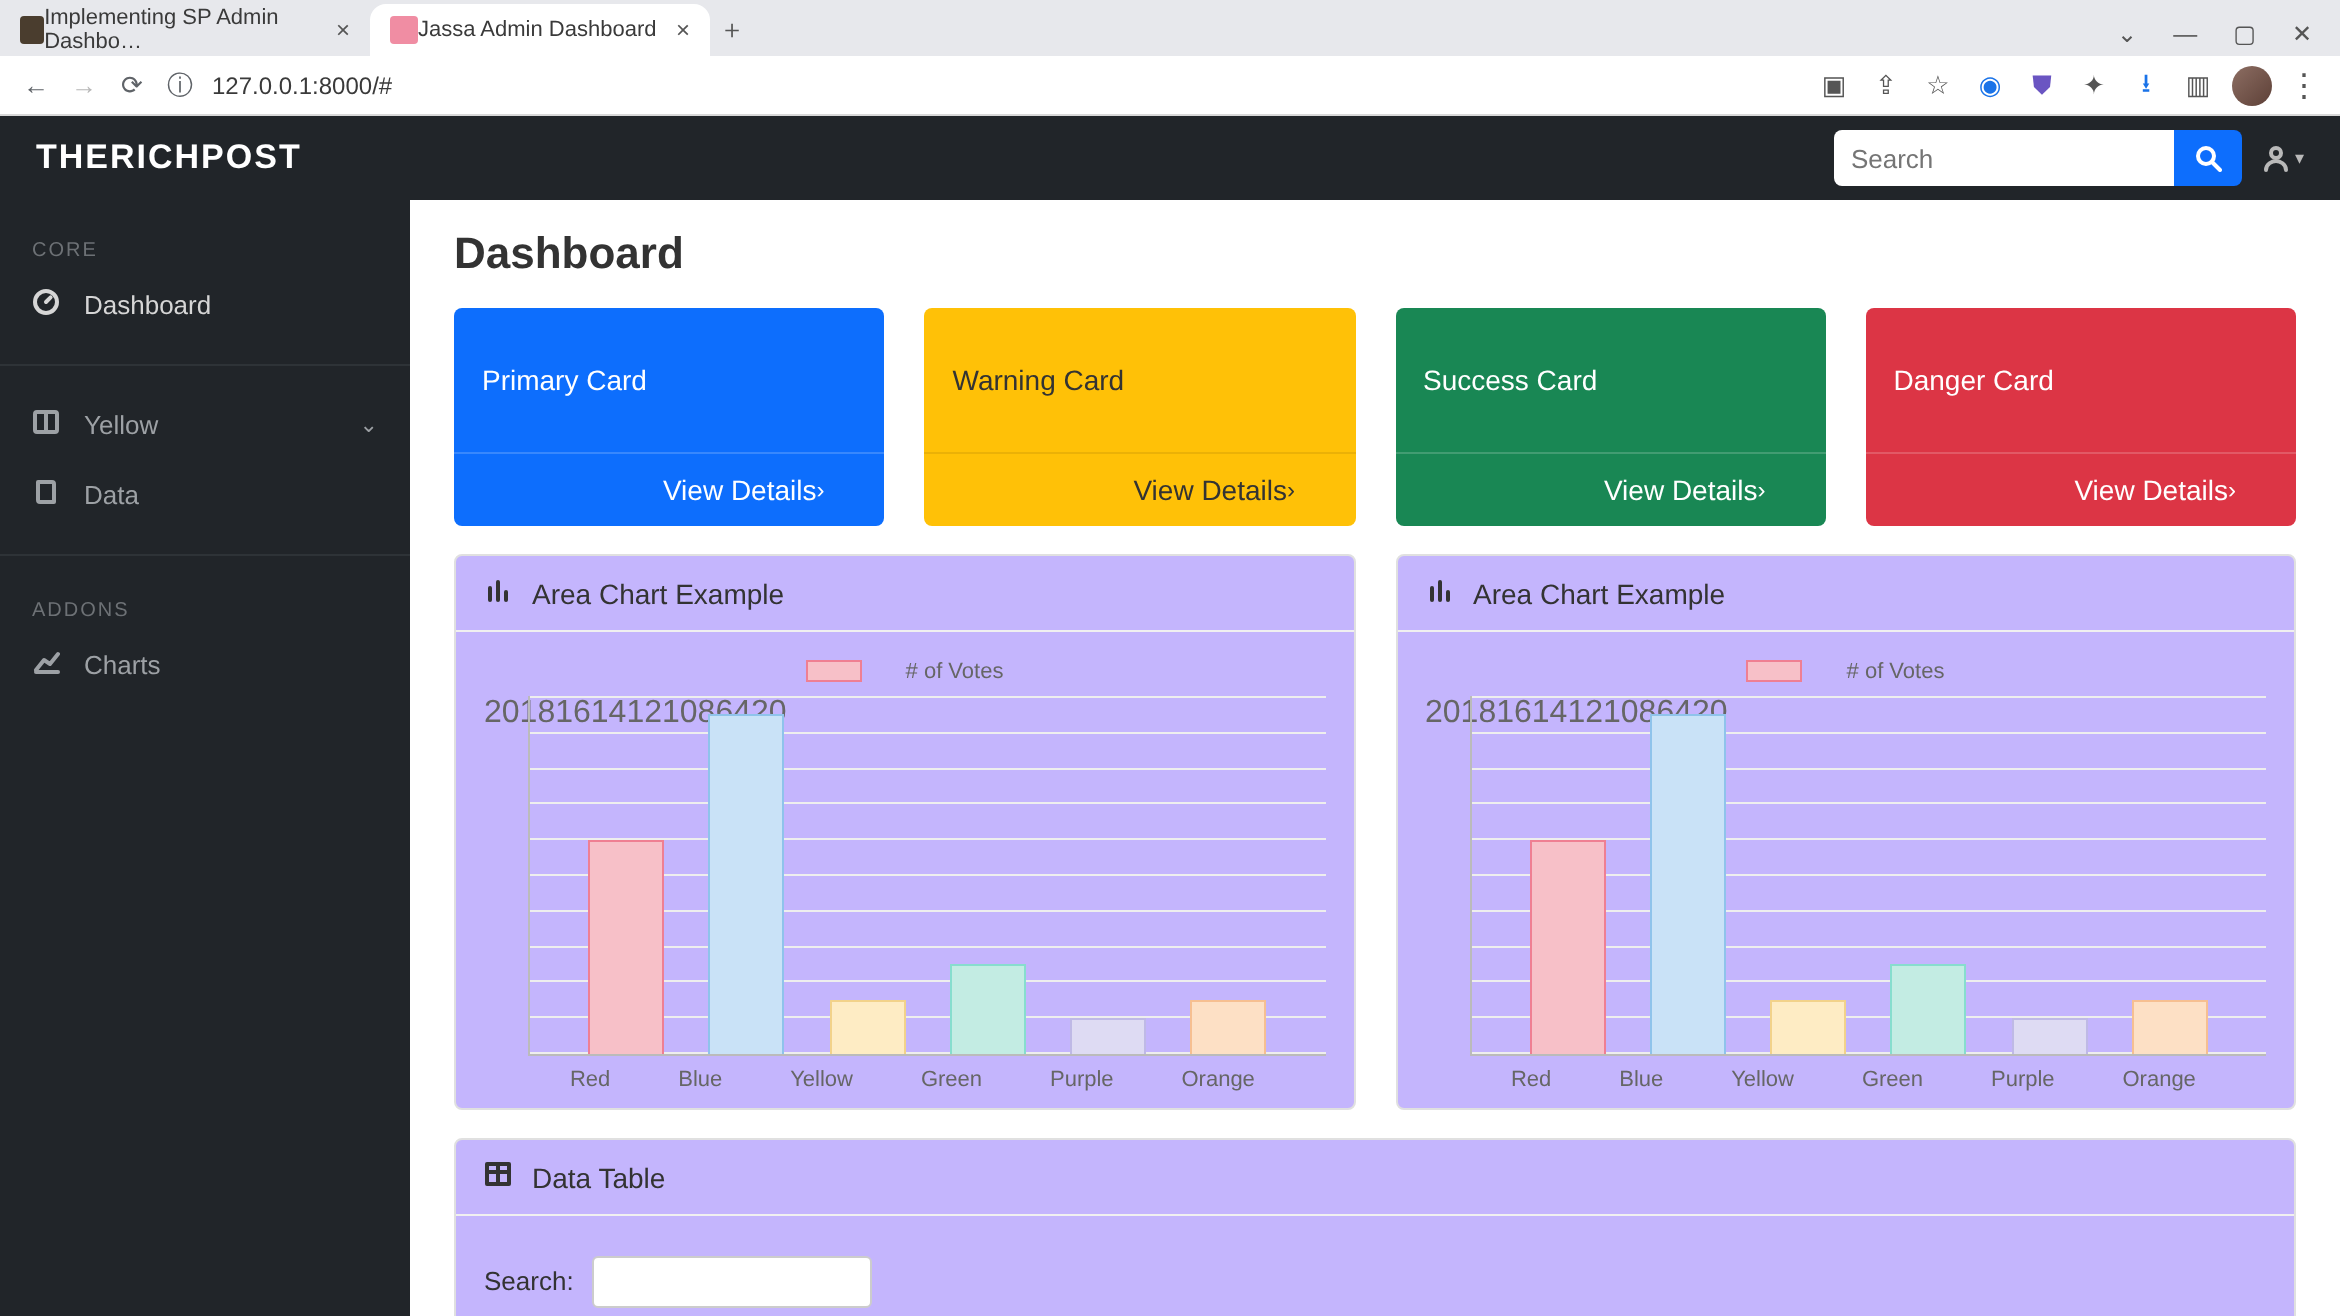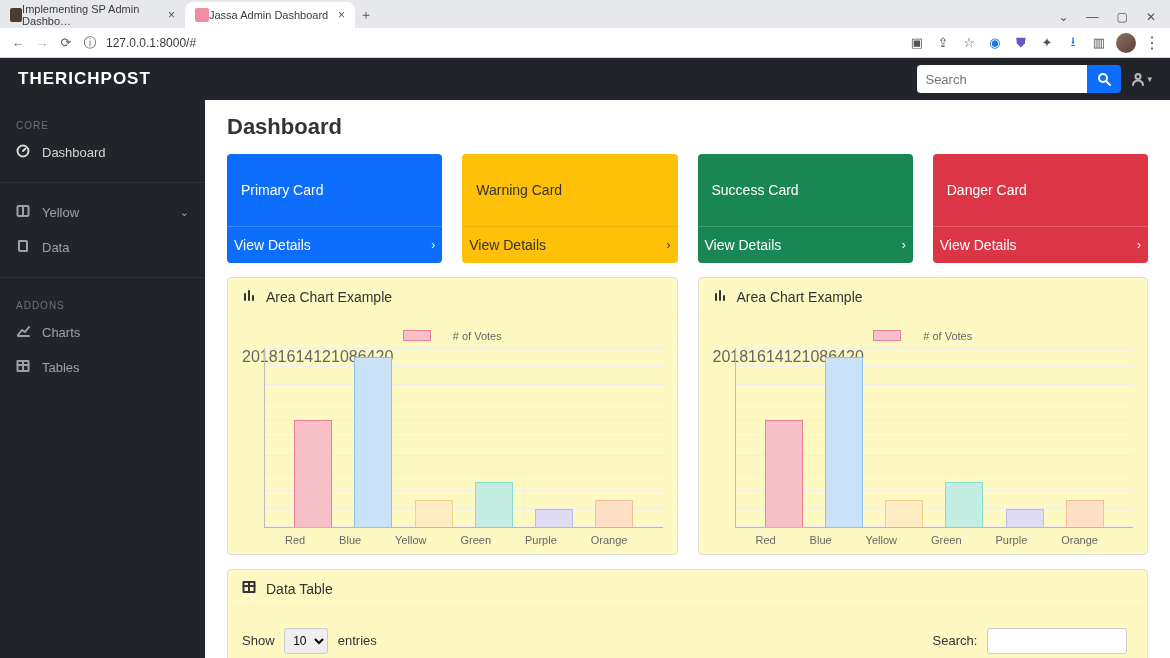--- a/index.html
+++ b/index.html
@@ -57,31 +57,31 @@
   .sb-item.dim{color:var(--sidebar-text)}
   .sb-item .chev{margin-left:auto;font-size:11px}
   .sb-divider{height:1px;background:#2e3337;margin:12px 0}
   .sb-ico{width:14px;text-align:center;font-size:13px}
   .content{flex:1;background:#fff;overflow:auto;padding:14px 22px 0 22px;min-width:0}
   .page-title{font-size:22px;color:#333;margin:0 0 14px 0}
   
   .cards{display:flex;gap:20px;margin-bottom:14px}
   .stat{flex:1;border-radius:4px;color:#fff;overflow:hidden}
   .stat-body{padding:28px 14px;font-size:14px}
-  .stat-foot{display:flex;align-items:center;justify-content:space-between;padding:10px 7px;
+  .stat-foot{display:flex;align-items:center;justify-content:flex-end;padding:10px 30px;
              border-top:1px solid rgba(255,255,255,.18);font-size:14px}
   .stat-foot .arrow{font-size:12px}
   .stat.blue{background:var(--accent-blue)}
   .stat.warn{background:var(--warning);color:#333}
   .stat.warn .stat-foot{border-top-color:rgba(0,0,0,.08)}
   .stat.succ{background:var(--success)}
   .stat.dang{background:var(--danger)}
   
   .chartrow{display:flex;gap:20px;margin-bottom:14px}
-  .panel{flex:1;border:1px solid var(--card-border);border-radius:4px;background:#fef9c3}
+  .panel{flex:1;border:1px solid var(--card-border);border-radius:4px;background:#c4b5fd}
   .panel-head{padding:10px 14px;font-size:14px;color:#333;border-bottom:1px solid #f0f0f0;
               display:flex;align-items:center;gap:10px}
   .panel-body{padding:14px 14px 8px 14px}
   .legend{display:flex;justify-content:center;align-items:flex-start;gap:22px;font-size:11px;color:#666;margin-bottom:6px}
   .legend .swatch{width:28px;height:11px;background:var(--bar-red);border:1px solid var(--bar-red-b)}
   .chart{display:flex;height:180px}
   .yaxis{display:flex;flex-direction:row;justify-content:space-between;font-size:16px;color:#666;
          width:22px;text-align:left;padding-right:4px}
   .plot{flex:1;position:relative;border-left:1px solid #bbb;border-bottom:1px solid #bbb}
   .grid{position:absolute;inset:0;display:flex;flex-direction:column;justify-content:space-between}
@@ -197,30 +197,20 @@
       <div class="sb-section">ADDONS</div>
       <div class="sb-item dim">
         <span class="sb-ico">
           <svg>
               <polyline points="2,11 6,6 9,8 13,3"></polyline>
               <line x1="2" y1="12" x2="13" y2="12"></line>
             </svg>
         </span>
         <span>Charts</span>
       </div>
-      <div class="sb-item dim">
-        <span class="sb-ico">
-          <svg>
-              <rect x="1.5" y="2" width="11" height="10"></rect>
-              <line x1="1.5" y1="6" x2="12.5" y2="6"></line>
-              <line x1="7" y1="2" x2="7" y2="12"></line>
-            </svg>
-        </span>
-        <span>Tables</span>
-      </div>
     </div>
 
     <div class="content">
       <h2 class="page-title">Dashboard</h2>
 
       <div class="cards">
         <div class="stat blue">
           <div class="stat-body">Primary Card</div>
           <div class="stat-foot">
             <span>View Details</span>
@@ -389,27 +379,20 @@
                 <rect x="1.5" y="2" width="11" height="10"></rect>
                 <line x1="1.5" y1="6" x2="12.5" y2="6"></line>
                 <line x1="7" y1="2" x2="7" y2="12"></line>
               </svg>
           </span>
           <span>Data Table</span>
         </div>
         <div class="panel-body">
           <div class="table-ctl">
             <div>
-              <span>Show</span>
-              <select class="sel">
-                <option>10</option>
-              </select>
-              <span>entries</span>
-            </div>
-            <div>
               <span>Search:</span>
               <input class="sel" style="width: 140px;">
             </div>
           </div>
         </div>
       </div>
     </div>
   </div>
 </div>
 

